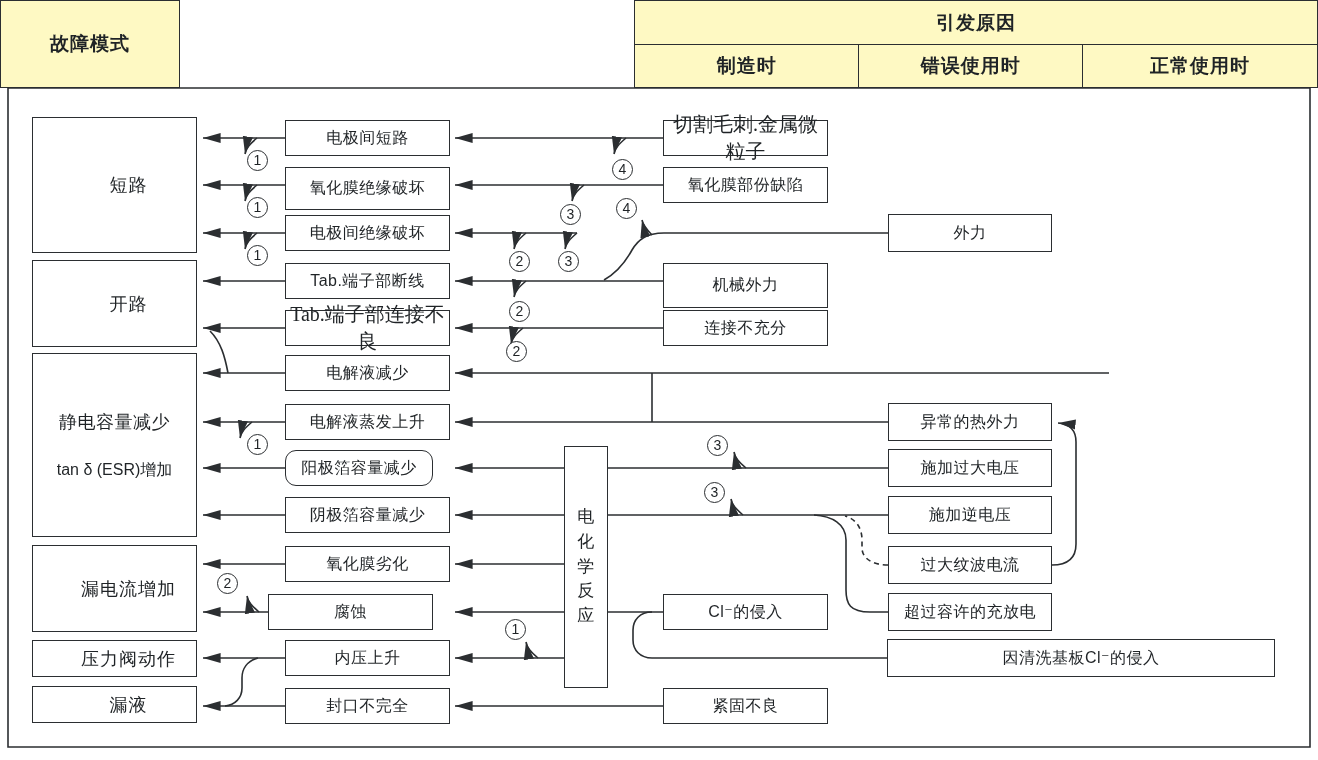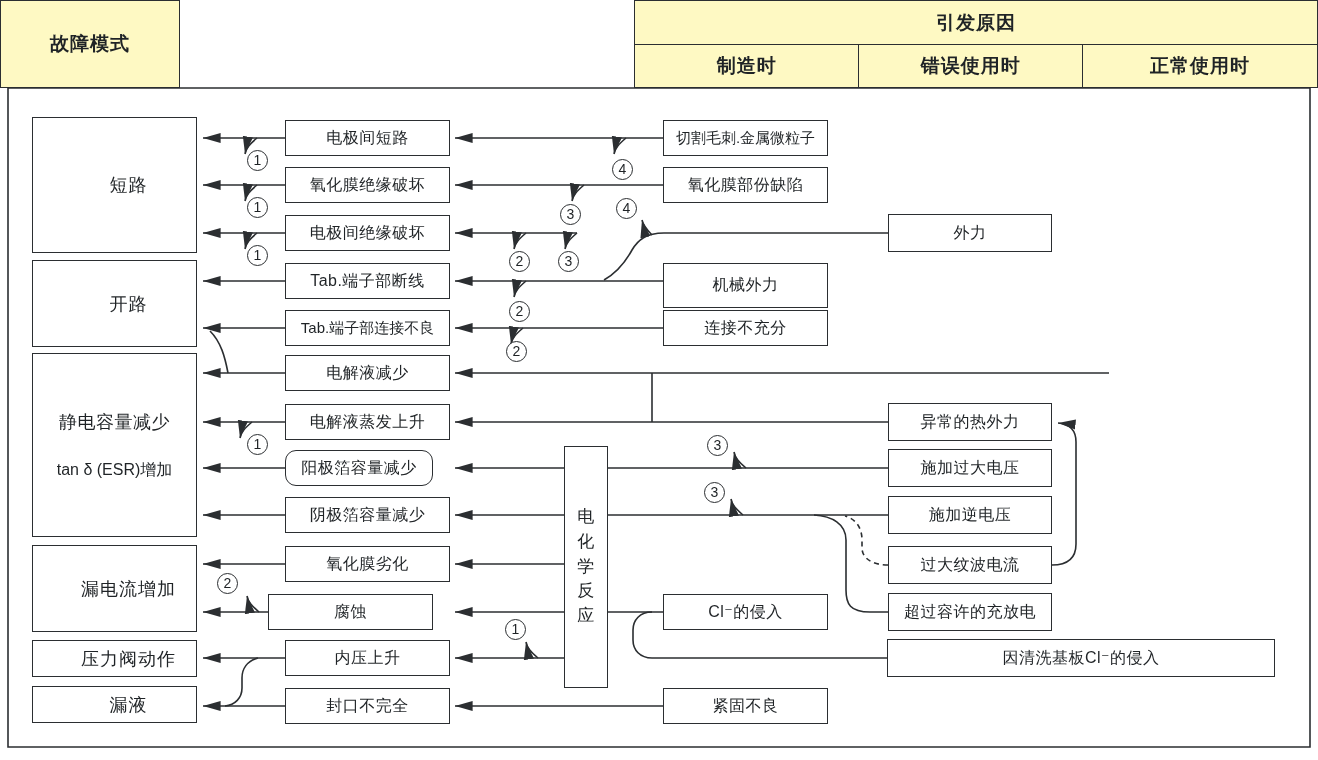--- a/index.html
+++ b/index.html
@@ -5,21 +5,21 @@
   html,body{margin:0;padding:0;background:#fff;font-family:"Liberation Sans","DejaVu Sans",sans-serif;}
   #stage{position:relative;width:1318px;height:760px;background:#fff;overflow:hidden;color:#1f2326;}
   
   #hdr{position:absolute;left:0;top:0;width:1318px;height:88px;box-sizing:border-box;}
   .hcell{position:absolute;box-sizing:border-box;border:1.6px solid #2b2e31;background:#fef9c3;
          display:flex;align-items:center;justify-content:center;font-size:19px;font-weight:600;letter-spacing:1px;}
   
   .box{position:absolute;box-sizing:border-box;border:1.6px solid #2b2e31;background:#fff;
        display:flex;align-items:center;justify-content:center;text-align:center;font-size:16px;letter-spacing:0.5px;}
   .fm{font-size:18px;letter-spacing:1px;padding-left:28px;}
-  .small{font-size:15px;letter-spacing:0;}
+  .small{font-size:20px;letter-spacing:0;font-family:Liberation Serif, serif;}
   .twoline{flex-direction:column;gap:26px;font-size:18px;}
   .twoline .l2{font-size:16px;letter-spacing:0;}
   .vert{width:40px;word-break:break-all;line-height:1.45;font-size:17px;padding:0 8px;}
   
   .ref{position:absolute;width:21px;height:21px;box-sizing:border-box;border:1.4px solid #2b2e31;border-radius:50%;
        background:#fff;font-size:14px;line-height:18px;text-align:center;}
   svg{position:absolute;left:0;top:0;}
   path{fill:none;stroke:#2b2e31;stroke-width:1.6;}
   .dash{stroke-dasharray:5 4;}
 </style>
@@ -148,21 +148,21 @@
   <div class="box fm" style="left:32px;top:640px;width:165px;height:37px;">
       <span>压力阀动作</span>
     </div>
   <div class="box fm" style="left:32px;top:686px;width:165px;height:37px;">
       <span>漏液</span>
     </div>
 
   <div class="box" style="left:285px;top:120px;width:165px;height:36px;">
       <span>电极间短路</span>
     </div>
-  <div class="box" style="left:285px;top:167px;width:165px;height:36px;">
+  <div class="box" style="left:285px;top:167px;width:165px;height:43px;">
       <span>氧化膜绝缘破坏</span>
     </div>
   <div class="box" style="left:285px;top:215px;width:165px;height:36px;">
       <span>电极间绝缘破坏</span>
     </div>
   <div class="box" style="left:285px;top:263px;width:165px;height:36px;">
       <span>Tab.端子部断线</span>
     </div>
   <div class="box small" style="left:285px;top:310px;width:165px;height:36px;">
       <span>Tab.端子部连接不良</span>

